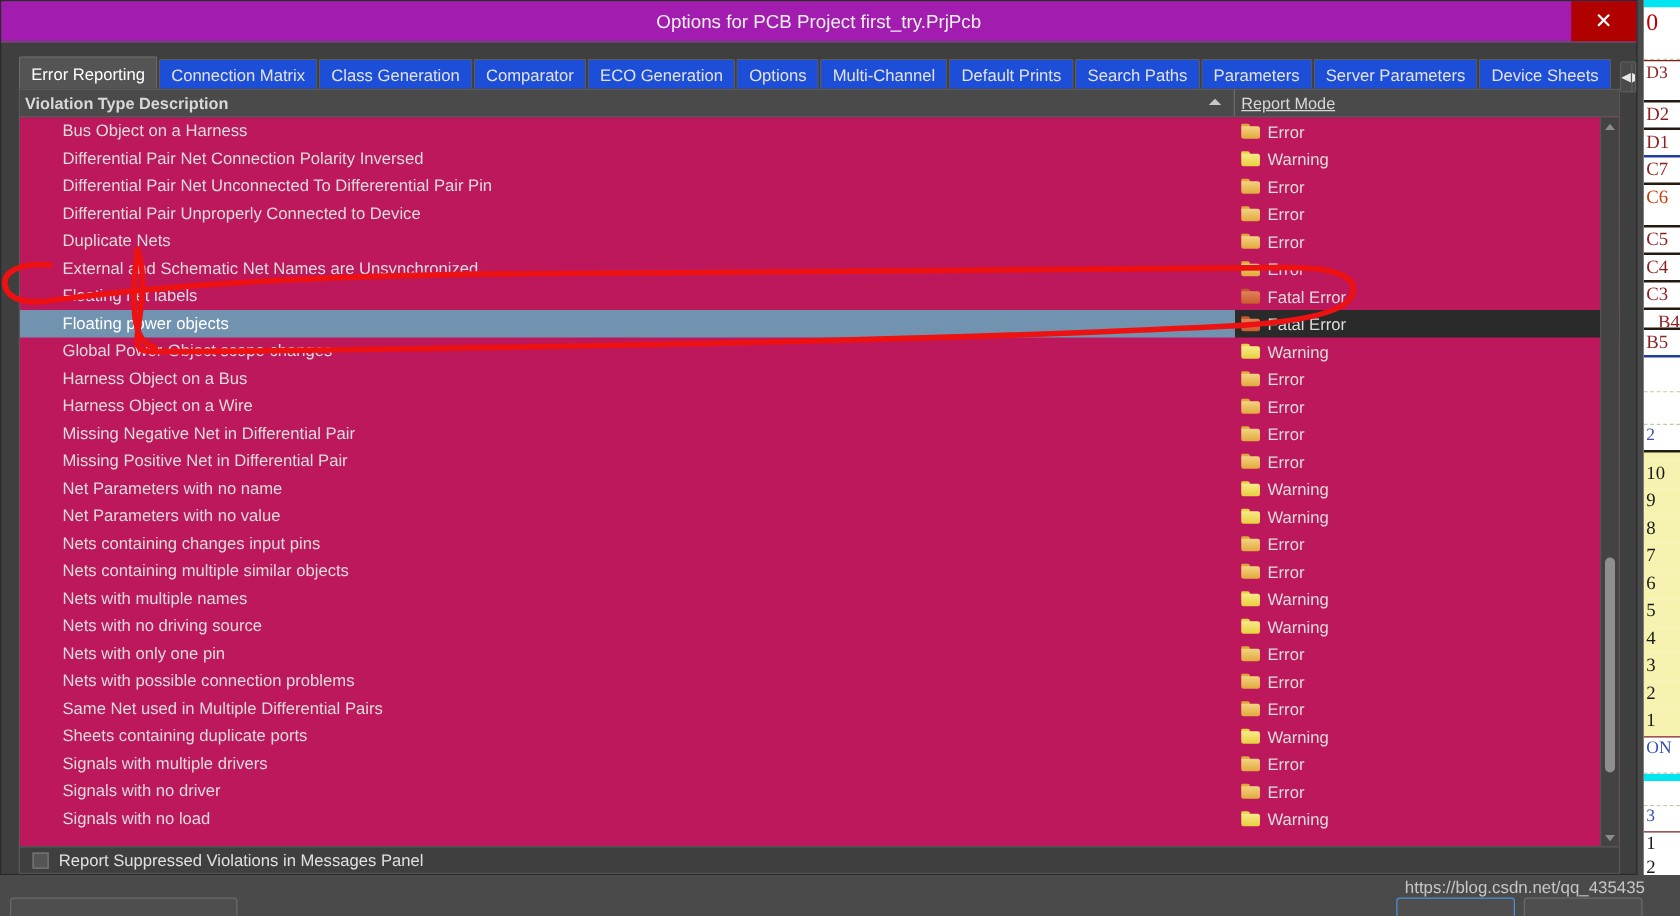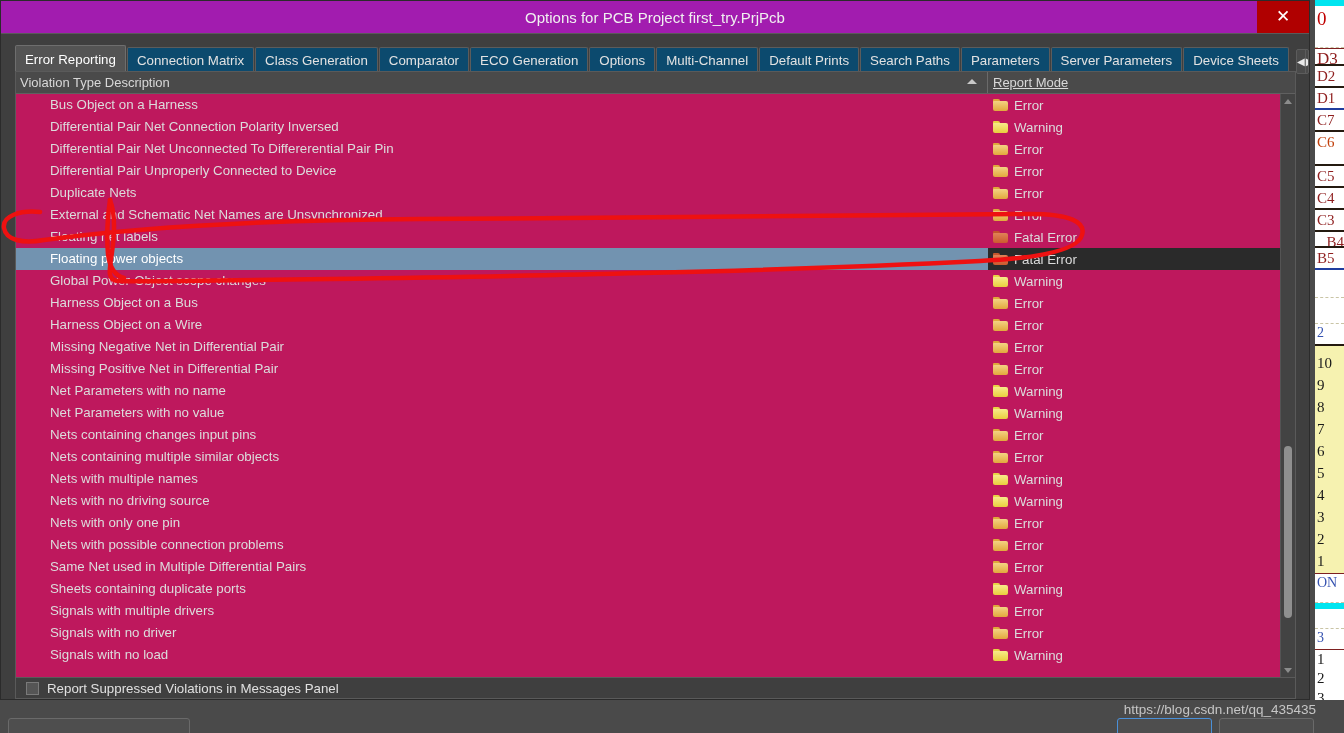--- a/index.html
+++ b/index.html
@@ -76,21 +76,21 @@
     height: 31px;
     margin: 9px 0 0 14px;
     display: flex;
     align-items: flex-end;
   }
   .tab {
     height: 27px;
     line-height: 26px;
     padding: 0 9px;
     margin-right: 1px;
-    background: #0c4a6e;
+    background: #1d4ed8;
     border: 1px solid #5c5c5c;
     border-bottom: none;
     color: #e2e2e2;
     font-size: 13.3px;
     white-space: nowrap;
     cursor: pointer;
     border-radius: 2px 2px 0 0;
   }
   .tab.active {
     background: #545454;
@@ -133,20 +133,21 @@
     color: #d8d8d8;
     font-size: 13px;
   }
   .gh-desc {
     position: relative;
     width: 972px;
     line-height: 22px;
     padding-left: 4px;
     border-right: 1px solid #6a6a6a;
     cursor: pointer;
+    font-weight: bold;
   }
   .gh-sort {
     position: absolute; right: 10px; top: 7px;
     width: 0; height: 0;
     border-left: 5px solid transparent;
     border-right: 5px solid transparent;
     border-bottom: 5px solid #c8c8c8;
   }
   .gh-mode {
     flex: 1;
@@ -312,21 +313,21 @@
 </head>
 <body>
 
 <div id="root">
 
   <div class="bg-app">
     <div class="bg-sheet">
       <div class="sheet-cyan"></div>
       <div class="sheet-row sheet-white" style="height:26px;line-height:26px;font-size:19px;color:#c00000;">0</div>
       <div class="sheet-row sheet-white sheet-grid-dash" style="height:16px;"></div>
-      <div class="sheet-row sheet-white sheet-sep-red" style="height:16px;line-height:20px;font-size:17px;color:#8f1f1f;">D3</div>
+      <div class="sheet-row sheet-white sheet-sep-red" style="height:32px;line-height:20px;font-size:14px;color:#8f1f1f;">D3</div>
       <div class="sheet-row sheet-white sheet-sep-dark" style="height:22px;line-height:20px;font-size:15px;color:#8f1f1f;">D2</div>
       <div class="sheet-row sheet-white sheet-sep-dark" style="height:22px;line-height:20px;font-size:15px;color:#8f1f1f;">D1</div>
       <div class="sheet-row sheet-white sheet-sep-blue" style="height:22px;line-height:20px;font-size:15px;color:#8f1f1f;">C7</div>
       <div class="sheet-row sheet-white sheet-sep-dark" style="height:34px;line-height:20px;font-size:15px;color:#c2410c;">C6</div>
       <div class="sheet-row sheet-white sheet-sep-dark" style="height:22px;line-height:20px;font-size:15px;color:#8f1f1f;">C5</div>
       <div class="sheet-row sheet-white sheet-sep-dark" style="height:22px;line-height:20px;font-size:15px;color:#8f1f1f;">C4</div>
       <div class="sheet-row sheet-white sheet-sep-dark" style="height:22px;line-height:20px;font-size:15px;color:#8f1f1f;">C3</div>
       <div class="sheet-row sheet-white sheet-sep-dark" style="height:16px;line-height:20px;font-size:15px;color:#8f1f1f;text-align:right;">B4</div>
       <div class="sheet-row sheet-white sheet-sep-dark" style="height:22px;line-height:20px;font-size:15px;color:#8f1f1f;">B5</div>
       <div class="sheet-row sheet-white sheet-sep-blue sheet-grid-dash" style="height:30px;"></div>

